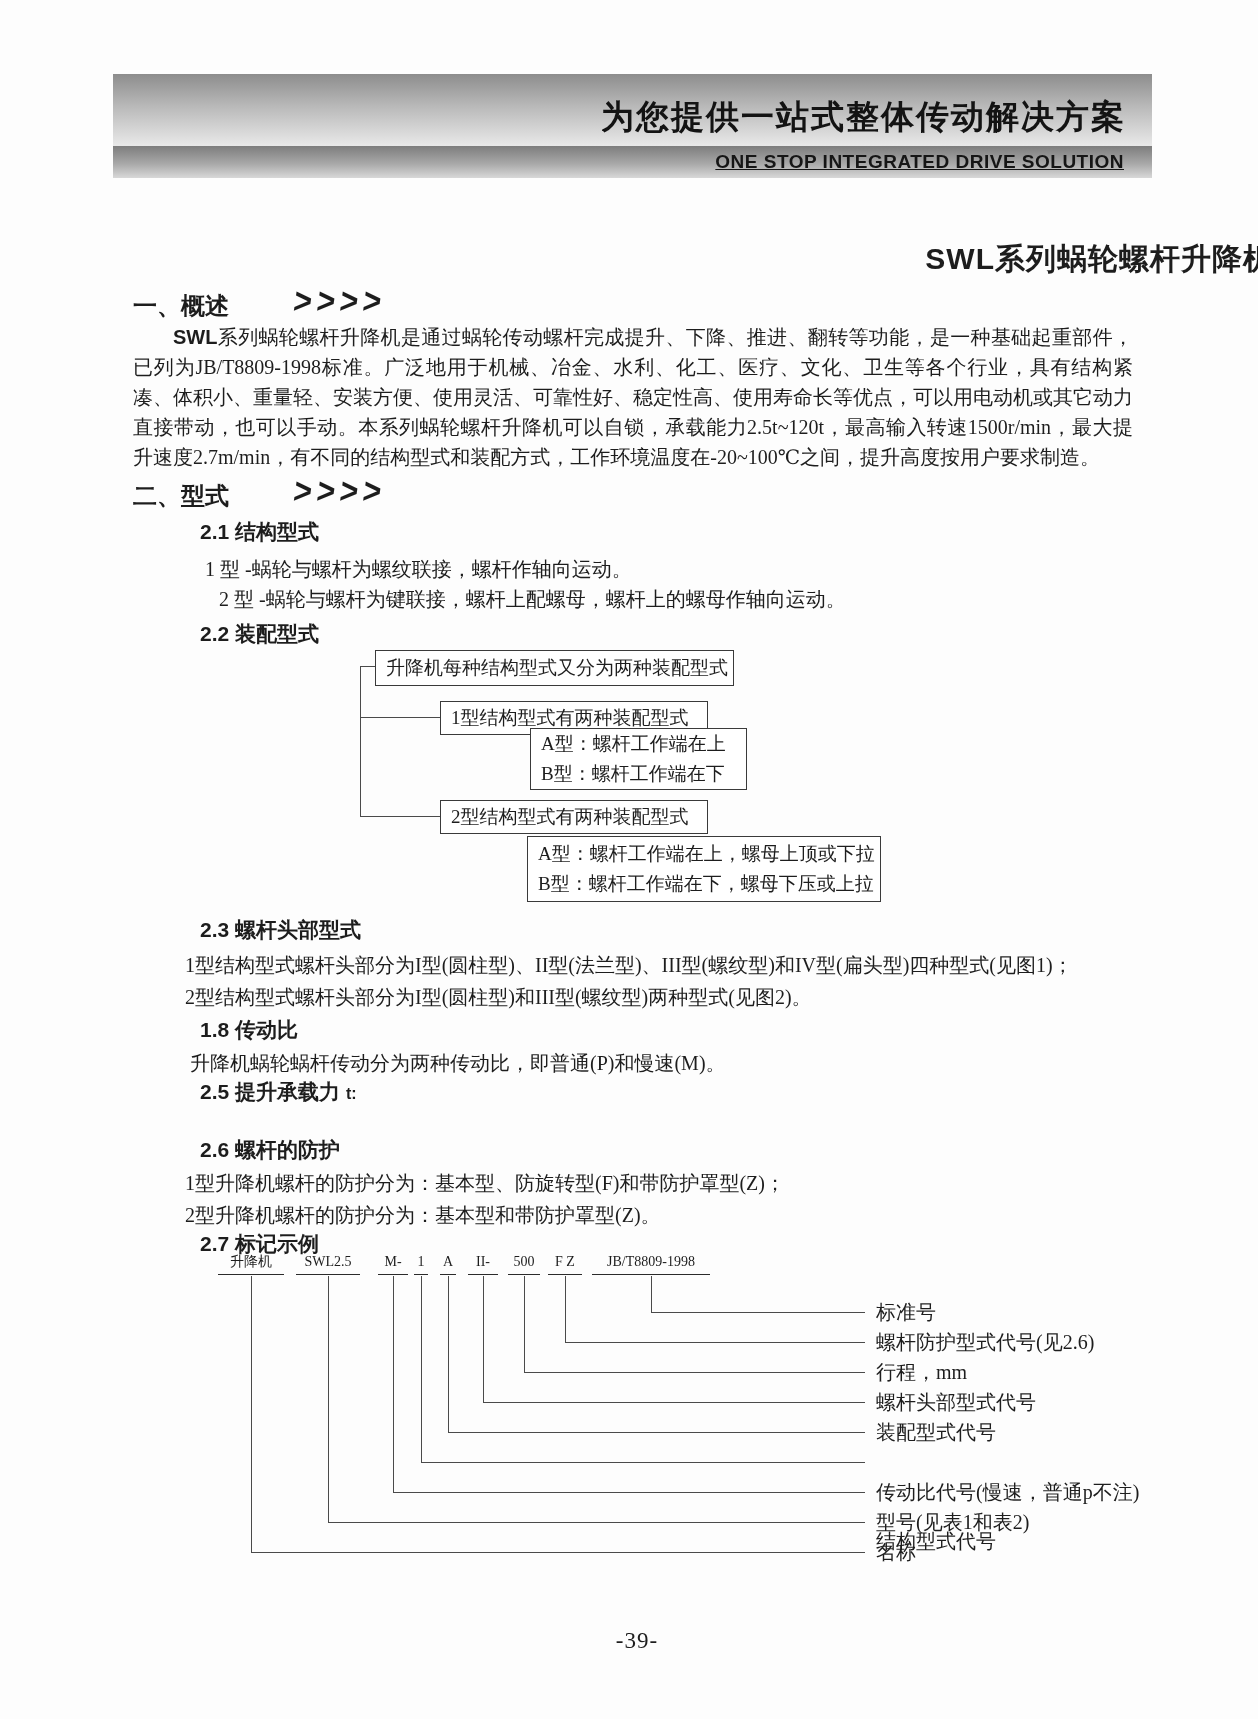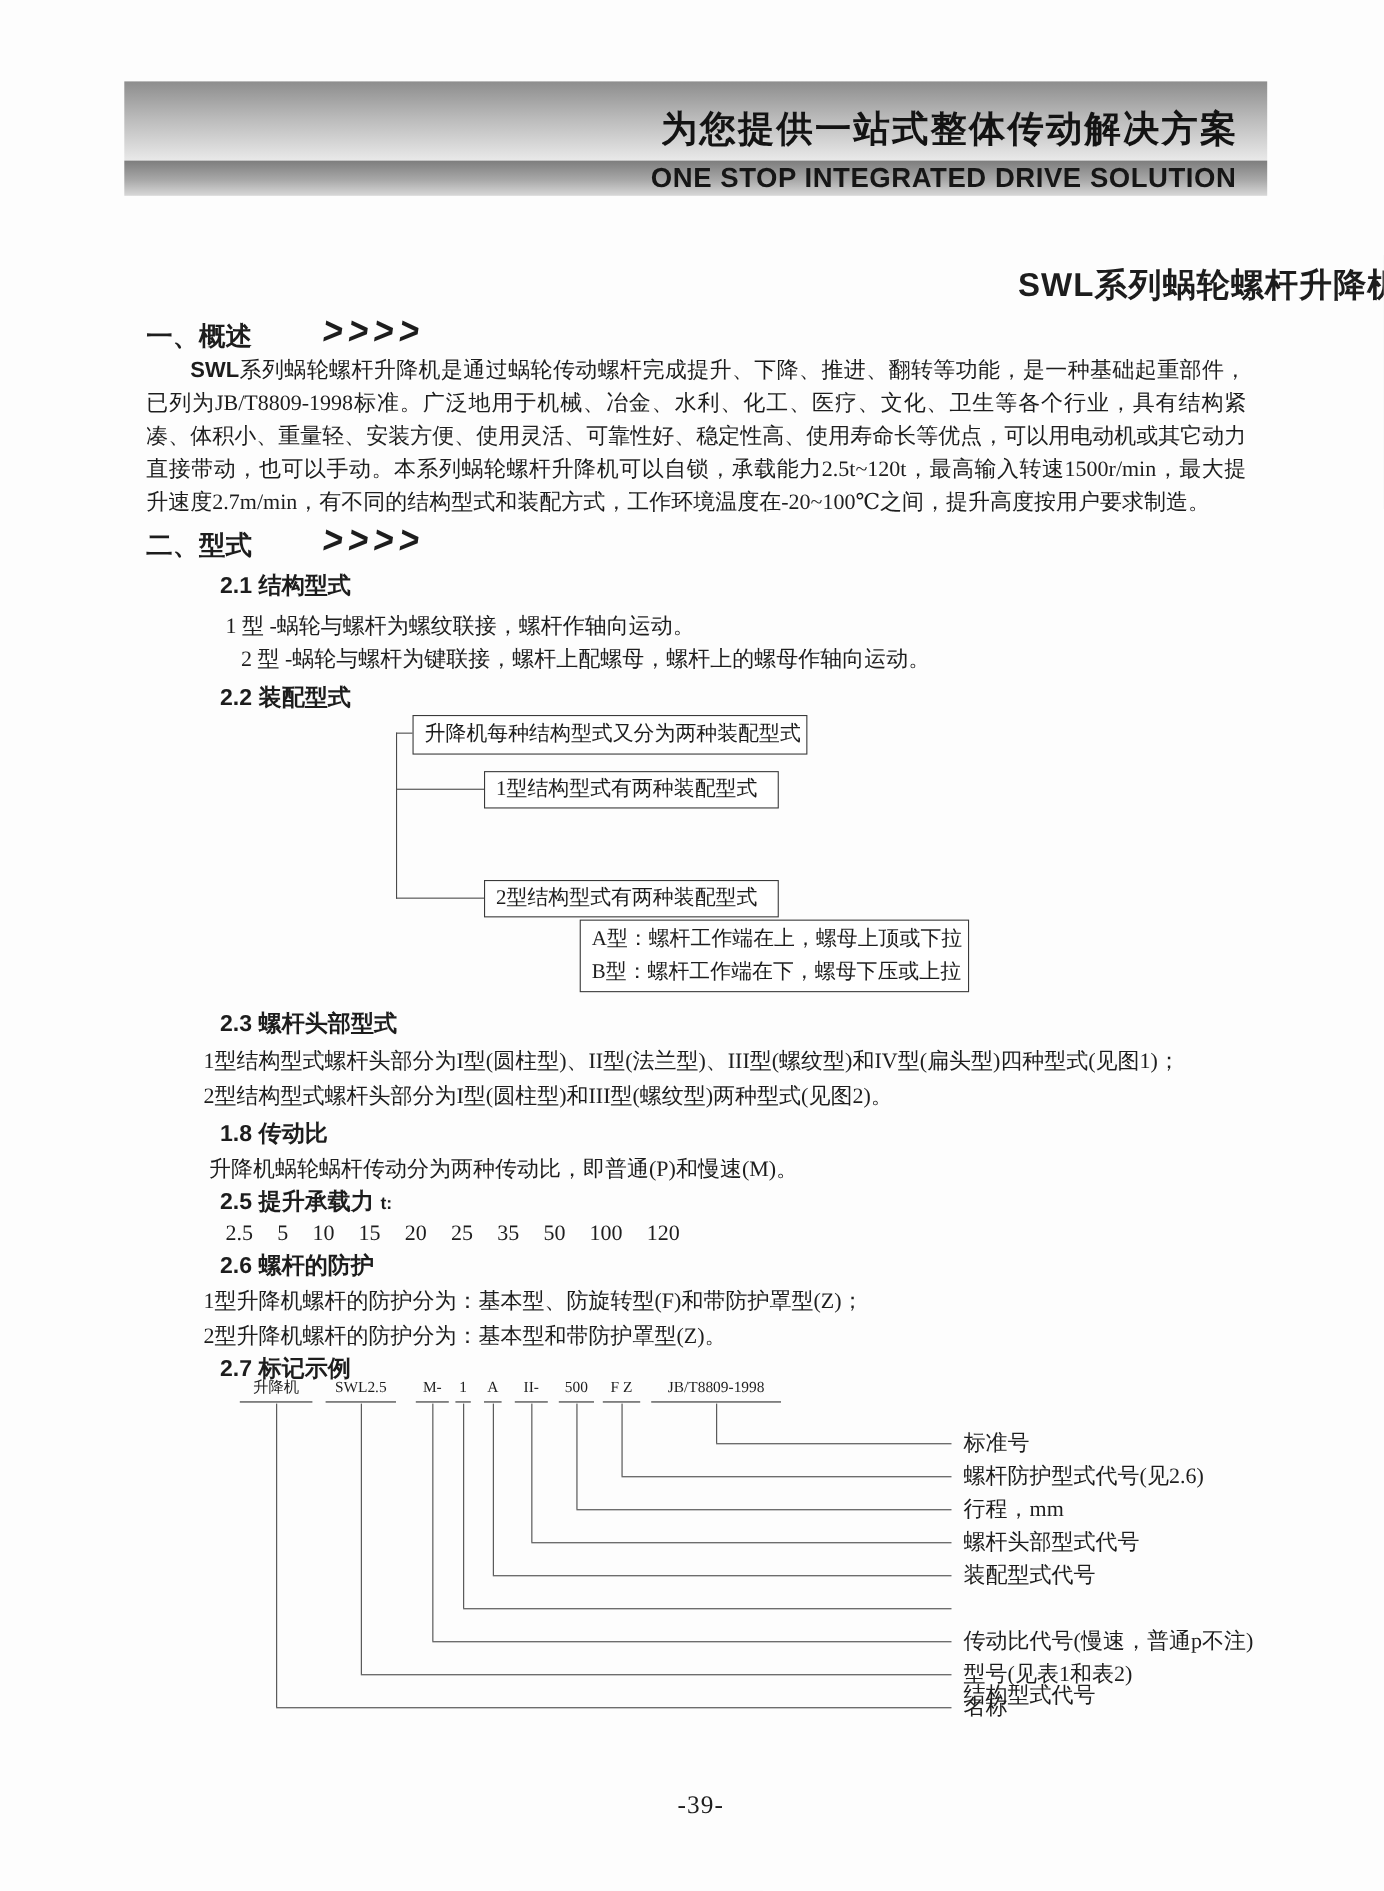--- a/index.html
+++ b/index.html
@@ -7,22 +7,22 @@
         font-family:"Liberation Serif","DejaVu Serif",serif;color:#1d1d1d;padding-left:16px;}
   
   .band1{position:absolute;left:113px;top:74px;width:1039px;height:72px;
          background:linear-gradient(to bottom,#8d8d8d 0%,#b9b9b9 45%,#e9e9e9 100%);
          display:flex;align-items:flex-end;justify-content:flex-end;}
   .band1 span{font-family:"Liberation Serif","DejaVu Serif",serif;font-weight:700;font-size:33px;
          letter-spacing:2px;color:#131313;padding:0 26px 6px 0;}
   .band2{position:absolute;left:113px;top:146px;width:1039px;height:32px;
          background:linear-gradient(to bottom,#7d7d7d 0%,#a8a8a8 55%,#d8d8d8 100%);
          display:flex;align-items:center;justify-content:flex-end;}
-  .band2 span{font-family:"Liberation Sans","DejaVu Sans",sans-serif;font-weight:700;font-size:25px;
-         letter-spacing:0.5px;color:#161616;padding-right:28px;}
+  .band2 span{font-family:"Liberation Sans","DejaVu Sans",sans-serif;font-weight:700;font-size:19px;
+         letter-spacing:0.5px;color:#161616;padding-right:28px;text-decoration:underline;}
   
   .doc-title{position:absolute;left:0;top:228px;width:100%;text-align:right;
          font-family:"Liberation Sans","DejaVu Sans",sans-serif;font-weight:700;font-size:30px;letter-spacing:1px;margin-top:11px;}
   .sec-head{position:absolute;left:133px;font-family:"Liberation Sans","DejaVu Sans",sans-serif;
          font-weight:700;font-size:24px;white-space:nowrap;}
   .arrows{display:inline-block;margin-left:55px;font-size:31px;font-weight:700;letter-spacing:5px;
          transform:skewX(-8deg) scaleY(1.15);transform-origin:bottom left;}
   .sub-head{position:absolute;left:172px;font-family:"Liberation Sans","DejaVu Sans",sans-serif;
          font-weight:700;font-size:21px;white-space:nowrap;margin-left:28px;}
   .unit{font-size:16px;font-weight:700;}
@@ -79,37 +79,40 @@
   <div class="vline" style="left:360px;top:666px;height:151px;"></div>
   <div class="hline" style="left:360px;top:717px;width:81px;"></div>
   <div class="hline" style="left:360px;top:816px;width:86px;"></div>
 
   <div class="fbox" style="left:375px;top:650px;width:357px;height:34px;z-index:1;">
     <div class="bl">升降机每种结构型式又分为两种装配型式</div>
   </div>
   <div class="fbox" style="left:440px;top:701px;width:266px;height:32px;z-index:1;">
     <div class="bl">1型结构型式有两种装配型式</div>
   </div>
+  <div class="fbox" style="left:530px;top:728px;width:215px;height:60px;z-index:2;">
+    <div class="bl">A型：螺杆工作端在上</div>
+    <div class="bl">B型：螺杆工作端在下</div>
+  </div>
   <div class="fbox" style="left:440px;top:800px;width:266px;height:32px;z-index:3;">
     <div class="bl">2型结构型式有两种装配型式</div>
   </div>
   <div class="fbox" style="left:527px;top:836px;width:352px;height:64px;z-index:4;">
     <div class="bl">A型：螺杆工作端在上，螺母上顶或下拉</div>
     <div class="bl">B型：螺杆工作端在下，螺母下压或上拉</div>
   </div>
 
   <div class="sub-head" style="top:916px;">2.3 螺杆头部型式</div>
   <div class="body-text item" style="left:185px;top:950px;">1型结构型式螺杆头部分为I型(圆柱型)、II型(法兰型)、III型(螺纹型)和IV型(扁头型)四种型式(见图1)；</div>
   <div class="body-text item" style="left:185px;top:982px;">2型结构型式螺杆头部分为I型(圆柱型)和III型(螺纹型)两种型式(见图2)。</div>
 
   <div class="sub-head" style="top:1016px;">1.8 传动比</div>
   <div class="body-text item" style="left:190px;top:1048px;">升降机蜗轮蜗杆传动分为两种传动比，即普通(P)和慢速(M)。</div>
 
   <div class="sub-head" style="top:1078px;"><span>2.5 提升承载力</span> <span class="unit">t:</span></div>
-  <div class="body-text values" style="left:205px;top:1106px;">2.5 5 10 15 20 25 35 50 100 120</div>
 
   <div class="sub-head" style="top:1136px;">2.6 螺杆的防护</div>
   <div class="body-text item" style="left:185px;top:1168px;">1型升降机螺杆的防护分为：基本型、防旋转型(F)和带防护罩型(Z)；</div>
   <div class="body-text item" style="left:185px;top:1200px;">2型升降机螺杆的防护分为：基本型和带防护罩型(Z)。</div>
 
   <div class="sub-head" style="top:1230px;">2.7 标记示例</div>
 
   <div class="mpart" style="left:218px;width:66px;">升降机</div>
   <div class="mpart" style="left:296px;width:64px;">SWL2.5</div>
   <div class="mpart" style="left:378px;width:30px;">M-</div>

